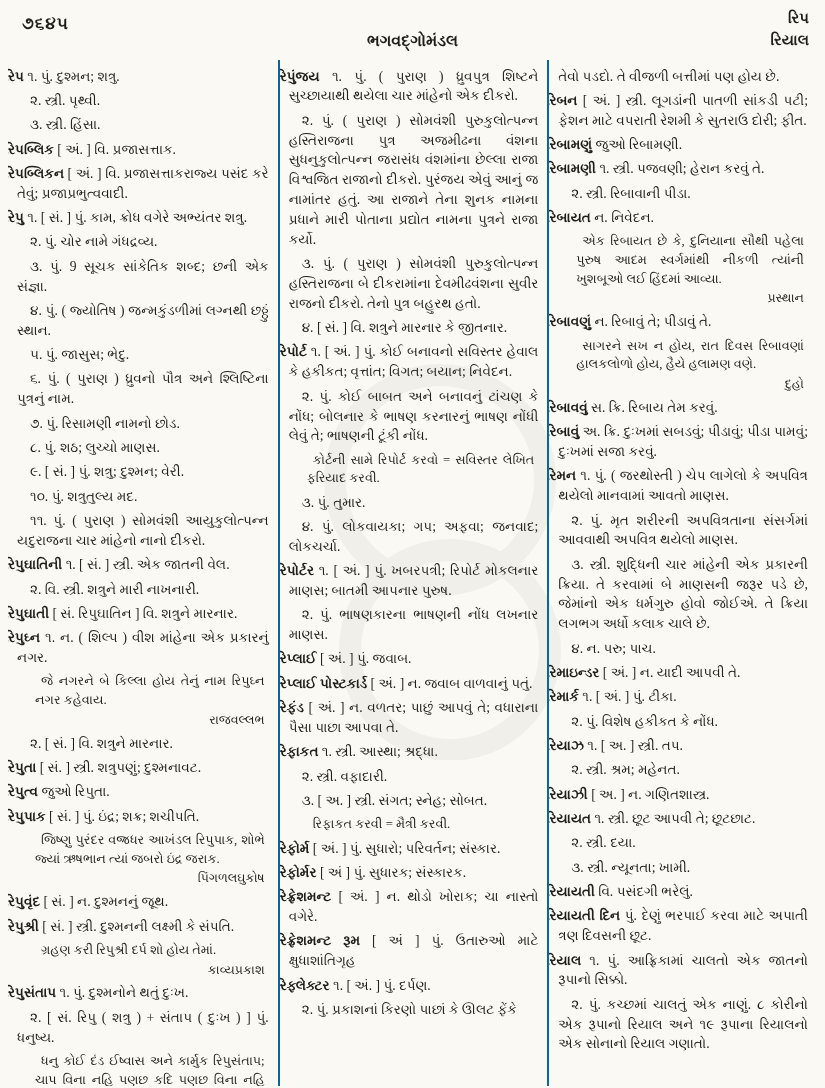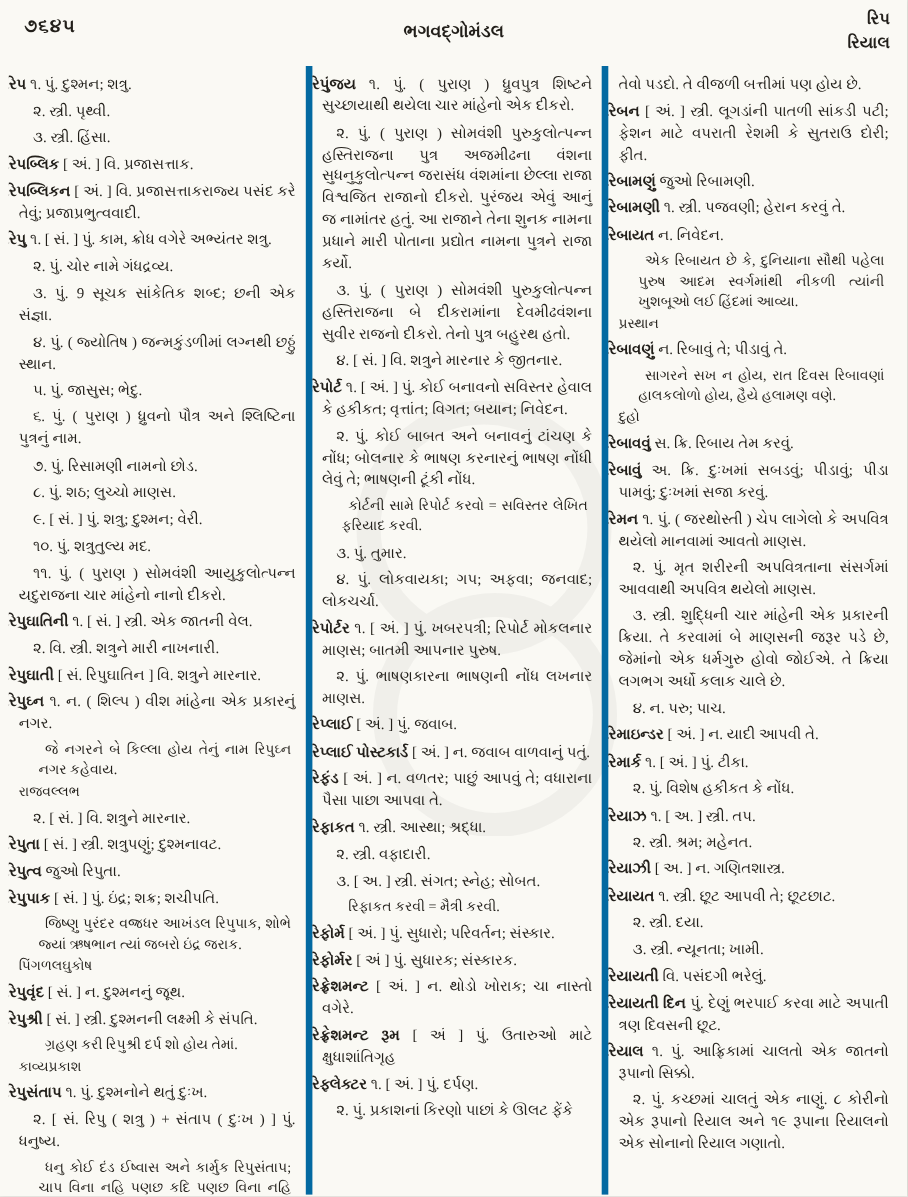--- a/index.html
+++ b/index.html
@@ -9,33 +9,33 @@
     margin:0 auto;
     background:#faf9f4;
     box-shadow:0 0 6px rgba(0,0,0,.25);
     overflow:hidden;
     font-family:Liberation Serif, serif;
     color:#221f1a;
   }
   
   .hdr { position:absolute; top:8px; left:0; right:0; height:52px; }
   .page-num { position:absolute; left:22px; top:6px; font-size:17px; font-weight:bold; letter-spacing:1px; }
-  .doc-title { position:absolute; left:50%; transform:translateX(-50%); top:12px; font-size:16px; font-weight:bold; }
+  .doc-title { position:absolute; left:50%; transform:translateX(-50%); top:24px; font-size:16px; font-weight:bold; }
   .guides { position:absolute; right:16px; top:0; text-align:right; font-size:15px; font-weight:bold; line-height:1.45; }
   
   .columns { position:absolute; top:60px; left:8px; right:8px; bottom:2px; display:flex; }
   .col { width:33.333%; padding:2px 9px 0 9px; box-sizing:border-box; text-align:justify;
          font-size:13.6px; line-height:1.46; overflow:hidden; }
-  .col + .col { border-left:6px solid #0369a1; }
+  .col + .col { border-left:2px solid #0369a1; }
   .col p { margin:4.5px 0; }
   .col p.entry { text-indent:-12px; }
   .col p.sense { text-indent:13px; }
   .col p.cont  { text-indent:0; }
   .col p.quote { font-size:12.8px; margin:2px 4px 1px 18px; text-indent:6px; }
-  .col p.attr  { font-size:12.6px; margin:0 4px 4px 0; }
+  .col p.attr  { font-size:12.6px; text-align:right; margin:0 4px 4px 0; }
   b.hw { font-weight:bold; }
   
   .watermark { position:absolute; left:300px; top:360px; opacity:.05; pointer-events:none; }
 </style>
 </head>
 <body>
 
 <div class="page">
 
   <svg class="watermark" width="280" height="400" viewBox="0 0 280 400">
@@ -114,20 +114,21 @@
         <p class="entry"><b class="hw">રિફ્રેશમન્ટ</b> [ અં. ] ન. થોડો ખોરાક; ચા નાસ્તો વગેરે.</p>
         <p class="entry"><b class="hw">રિફ્રેશમન્ટ રૂમ</b> [ અં ] પું. ઉતારુઓ માટે ક્ષુધાશાંતિગૃહ</p>
         <p class="entry"><b class="hw">રિફ્લેક્ટર</b> ૧. [ અં. ] પું. દર્પણ.</p>
         <p class="sense">૨. પું. પ્રકાશનાં કિરણો પાછાં કે ઊલટ ફેંકે</p>
       </div>
     <div class="col" id="col-2">
         <p class="cont">તેવો પડદો. તે વીજળી બત્તીમાં પણ હોય છે.</p>
         <p class="entry"><b class="hw">રિબન</b> [ અં. ] સ્ત્રી. લૂગડાંની પાતળી સાંકડી પટી; ફેશન માટે વપરાતી રેશમી કે સુતરાઉ દોરી; ફીત.</p>
         <p class="entry"><b class="hw">રિબામણું</b> જુઓ રિબામણી.</p>
         <p class="entry"><b class="hw">રિબામણી</b> ૧. સ્ત્રી. પજવણી; હેરાન કરવું તે.</p>
+        <p class="sense">૨. સ્ત્રી. રિબાવાની પીડા.</p>
         <p class="entry"><b class="hw">રિબાયત</b> ન. નિવેદન.</p>
         <p class="quote">એક રિબાયત છે કે, દુનિયાના સૌથી પહેલા પુરુષ આદમ સ્વર્ગમાંથી નીકળી ત્યાંની ખુશબૂઓ લઈ હિંદમાં આવ્યા.</p>
         <p class="attr">પ્રસ્થાન</p>
         <p class="entry"><b class="hw">રિબાવણું</b> ન. રિબાવું તે; પીડાવું તે.</p>
         <p class="quote">સાગરને સખ ન હોય, રાત દિવસ રિબાવણાં હાલકલોળો હોય, હૈયે હલામણ વણે.</p>
         <p class="attr">દુહો</p>
         <p class="entry"><b class="hw">રિબાવવું</b> સ. ક્રિ. રિબાય તેમ કરવું.</p>
         <p class="entry"><b class="hw">રિબાવું</b> અ. ક્રિ. દુઃખમાં સબડવું; પીડાવું; પીડા પામવું; દુઃખમાં સજા કરવું.</p>
         <p class="entry"><b class="hw">રિમન</b> ૧. પું. ( જરથોસ્તી ) ચેપ લાગેલો કે અપવિત્ર થયેલો માનવામાં આવતો માણસ.</p>
         <p class="sense">૨. પું. મૃત શરીરની અપવિત્રતાના સંસર્ગમાં આવવાથી અપવિત્ર થયેલો માણસ.</p>

